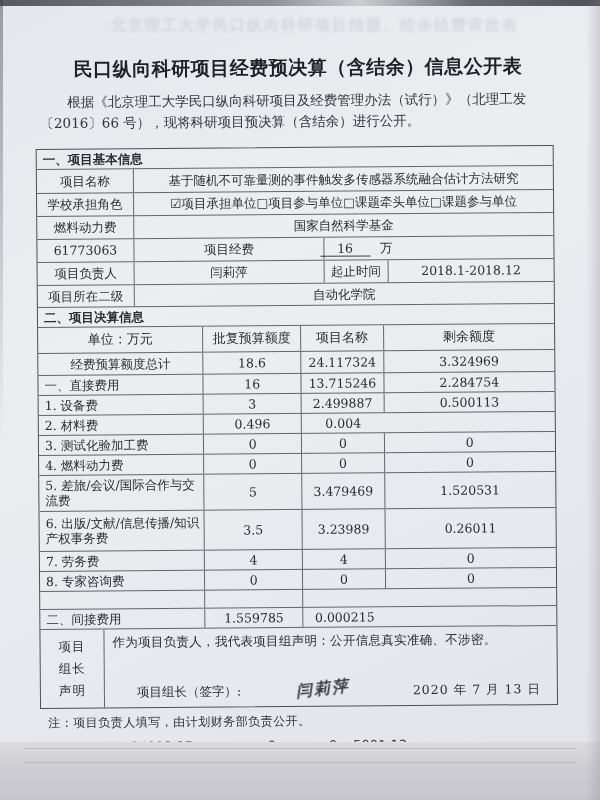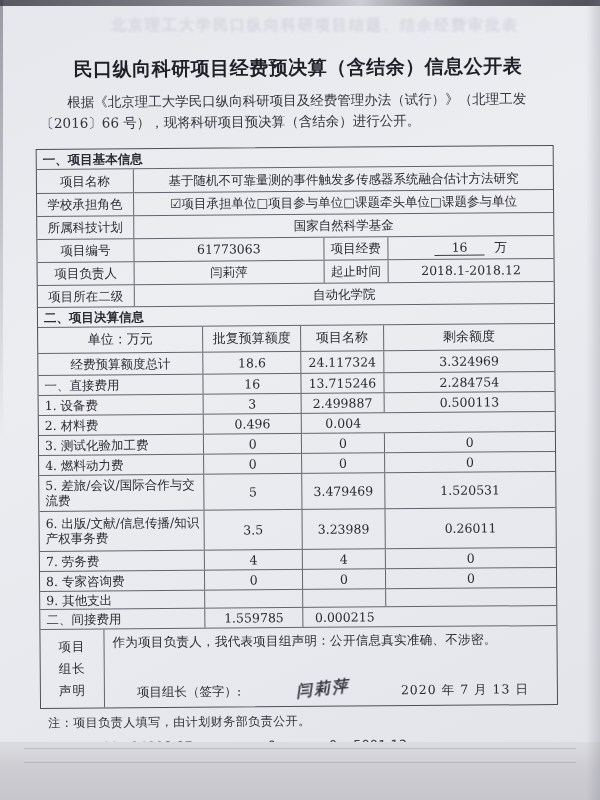--- a/index.html
+++ b/index.html
@@ -89,21 +89,21 @@
     text-align:left;padding:5px 8px 7px 8px;
   }
   .statement{font-size:12.5px;letter-spacing:.3px;}
   .signline{display:flex;align-items:flex-end;font-size:12.5px;}
   .sign-label{margin-left:24px;margin-top:17px;}
   .signature{
     margin-left:55px;font-size:16px;font-style:italic;font-weight:600;
     color:#3a3a46;transform:rotate(-6deg);filter:blur(.3px);
     letter-spacing:2px;
   }
-  .date{margin-left:auto;margin-right:20px;letter-spacing:1px;text-align:center;}
+  .date{margin-left:auto;margin-right:8px;letter-spacing:1px;text-align:center;}
   .note{
     margin:6px 0 0 45px;font-size:12px;letter-spacing:.5px;color:#2f2f38;
   }
   .footer-numbers{
     margin:8px 0 0 74px;
     font-family:"DejaVu Sans","Liberation Sans",sans-serif;
     font-size:13px;color:#3d3d46;display:flex;align-items:baseline;
   }
   .fn1{margin-left:12px;}
   .fn2{margin-left:75px;}
@@ -130,26 +130,25 @@
         <div class="cell">项目名称</div>
         <div class="cell">基于随机不可靠量测的事件触发多传感器系统融合估计方法研究</div>
       </div>
 
       <div class="row g-basic2" style="height:23px">
         <div class="cell">学校承担角色</div>
         <div class="cell">☑项目承担单位□项目参与单位□课题牵头单位□课题参与单位</div>
       </div>
 
       <div class="row g-basic2" style="height:23px">
-        <div class="cell">所属科技计划</div>
+        <div class="cell">燃料动力费</div>
         <div class="cell">国家自然科学基金</div>
       </div>
 
       <div class="row g-basic4" style="height:23px">
-        <div class="cell">项目编号</div>
         <div class="cell">61773063</div>
         <div class="cell">项目经费</div>
         <div class="cell">
           <span class="u">16</span>
           <span class="unit">万</span>
         </div>
       </div>
 
       <div class="row g-basic4" style="height:23px">
         <div class="cell">项目负责人</div>
@@ -227,21 +226,20 @@
         <div class="cell">4</div>
         <div class="cell">0</div>
       </div>
       <div class="row g-budget" style="height:20px">
         <div class="cell left">8. 专家咨询费</div>
         <div class="cell">0</div>
         <div class="cell">0</div>
         <div class="cell">0</div>
       </div>
       <div class="row g-budget" style="height:18px">
-        <div class="cell left">9. 其他支出</div>
         <div class="cell"></div>
         <div class="cell"></div>
         <div class="cell"></div>
       </div>
       <div class="row g-budget" style="height:20px">
         <div class="cell left">二、间接费用</div>
         <div class="cell">1.559785</div>
         <div class="cell">0.000215</div>
       </div>
 

